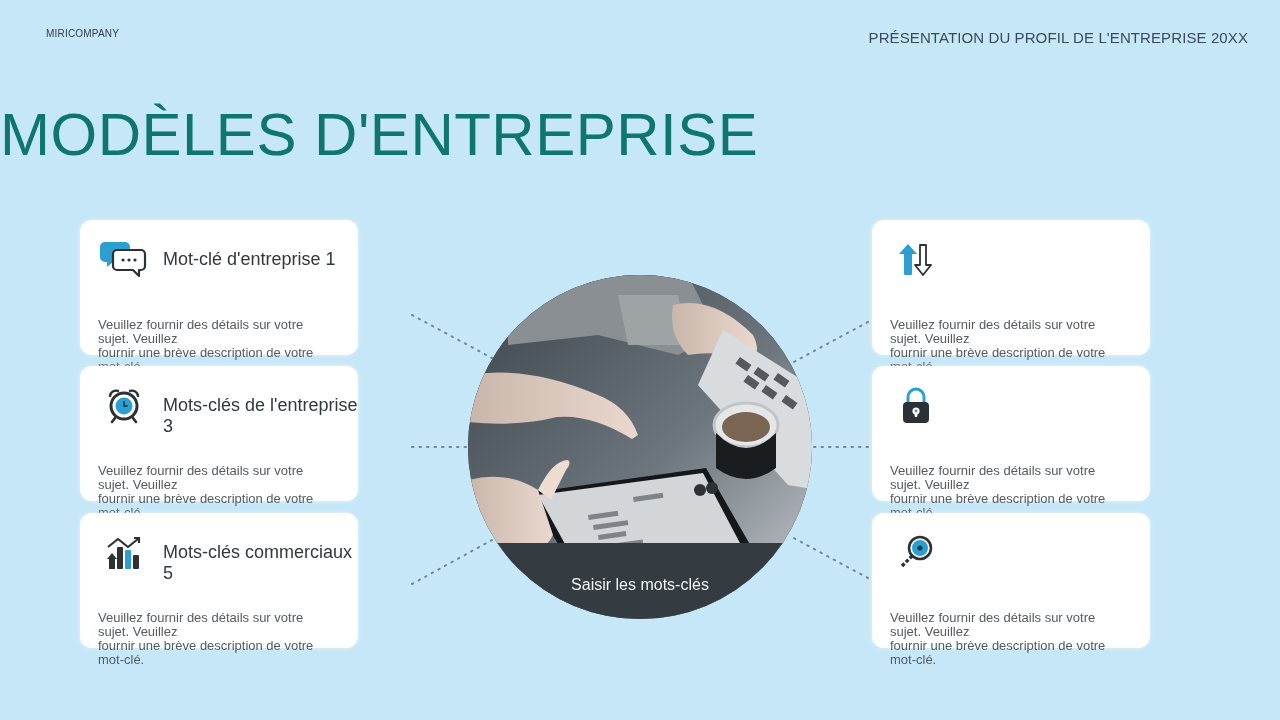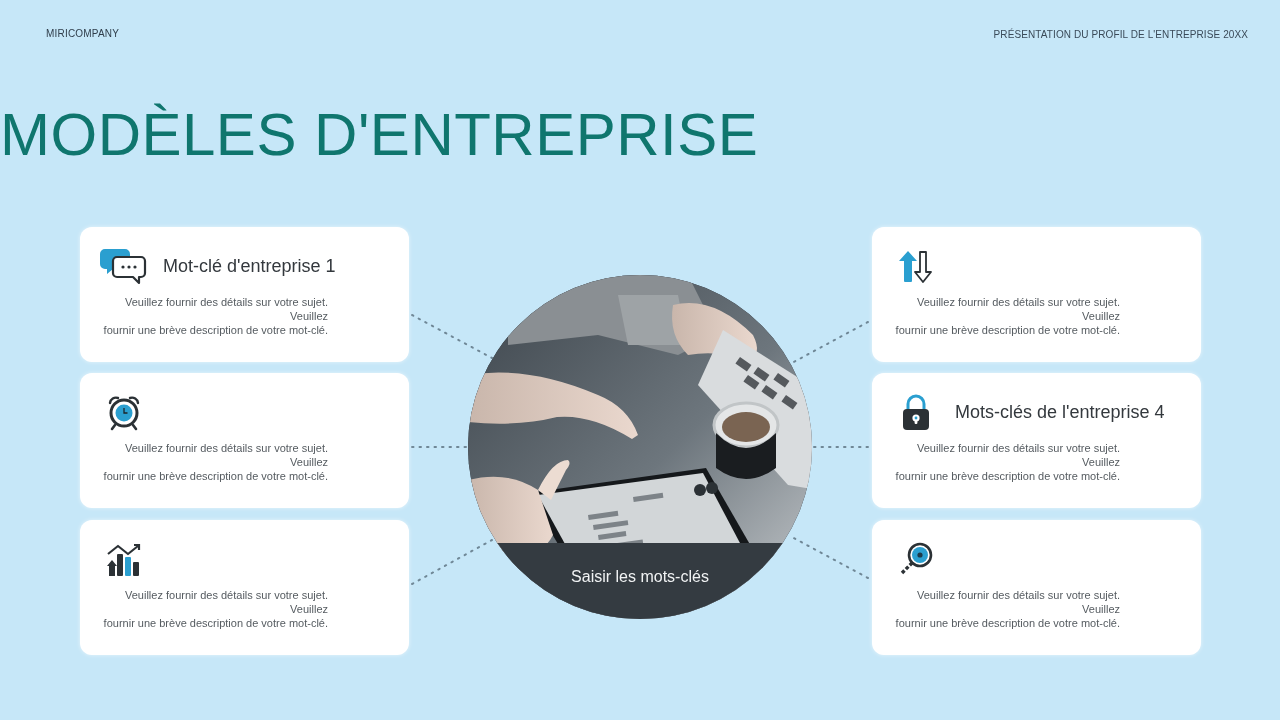--- a/index.html
+++ b/index.html
@@ -9,55 +9,54 @@
       font-family: "Liberation Sans", "DejaVu Sans", sans-serif;
       color: #2e3a42;
       position: relative;
     }
     .brand {
       position: absolute; left: 46px; top: 28px;
       font-size: 10px; letter-spacing: 0.2px; color: #2f3d4a;
     }
     .subtitle {
       position: absolute; right: 32px; top: 29px;
-      font-size: 10px; color: #3a4a58; letter-spacing: 0.1px; text-align: center;
+      font-size: 15px; color: #3a4a58; letter-spacing: 0.1px; text-align: center;
     }
     .page-title {
       position: absolute; left: 0; width: 1280px; top: 100px;
       text-align: left; font-size: 60px; font-weight: normal;
       color: #0f766e; letter-spacing: 0.5px;
     }
     .card {
-      position: absolute; width: 329px; height: 135px;
+      position: absolute; width: 278px; height: 135px;
       background: #ffffff; border-radius: 12px;
       box-shadow: 0 0 4px rgba(255,255,255,0.6);
-      margin-top: 7px;
     }
     .card .icon {
       position: absolute; left: 18px; top: 18px; width: 52px; height: 44px;
       display: flex; align-items: center; justify-content: center;
     }
     .card .card-title {
       position: absolute; left: 83px; top: 29px;
       font-size: 18px; color: #33383d;
     }
     .card .card-desc {
-      position: absolute; left: 18px; top: 68px; width: 230px;
-      font-size: 11px; line-height: 14px; color: #555b60; text-align: right;
+      position: absolute; left: 18px; top: 98px; width: 230px;
+      font-size: 13px; line-height: 14px; color: #555b60;
     }
     .connectors { position: absolute; left: 0; top: 0; width: 1280px; height: 720px; pointer-events: none; }
     .hub {
       position: absolute; left: 468px; top: 275px; width: 344px; height: 344px;
       border-radius: 50%; overflow: hidden; background: #1e2a33;
     }
     .hub-photo { position: absolute; left: 0; top: 0; width: 344px; height: 344px; }
     .hub-caption {
       position: absolute; left: 0; top: 268px; width: 344px; height: 76px;
       background: #343b41; color: #f1f3f4; text-align: center;
-      font-size: 16px; padding-top: 25px;
+      font-size: 16px; padding-top: 33px;
     }
   </style>
 </head>
 <body>
 
 <div class="brand">MIRICOMPANY</div>
 <div class="subtitle">PRÉSENTATION DU PROFIL DE L'ENTREPRISE 20XX</div>
 <h1 class="page-title">MODÈLES D'ENTREPRISE</h1>
 
 <svg class="connectors" viewBox="0 0 1280 720">
@@ -93,37 +92,39 @@
     <svg width="40" height="40" viewBox="0 0 40 40">
       <path d="M6 10 a6 6 0 0 1 8 -5" stroke="#2b3135" stroke-width="2.4" fill="none" stroke-linecap="round"></path>
       <path d="M34 10 a6 6 0 0 0 -8 -5" stroke="#2b3135" stroke-width="2.4" fill="none" stroke-linecap="round"></path>
       <circle cx="20" cy="20" r="13" fill="#fff" stroke="#2b3135" stroke-width="3"></circle>
       <circle cx="20" cy="20" r="8.5" fill="#2a9fd0"></circle>
       <path d="M20 15 v5 h3.5" stroke="#1c2428" stroke-width="1.3" fill="none"></path>
       <line x1="11" y1="32" x2="8" y2="36" stroke="#2b3135" stroke-width="2.6" stroke-linecap="round"></line>
       <line x1="29" y1="32" x2="32" y2="36" stroke="#2b3135" stroke-width="2.6" stroke-linecap="round"></line>
     </svg>
   </span>
+  <div class="card-title">Mots-clés de l'entreprise 3</div>
   <div class="card-desc">
     <div>Veuillez fournir des détails sur votre sujet. Veuillez</div>
     <div>fournir une brève description de votre mot-clé.</div>
   </div>
 </div>
 
 <div class="card" style="left:80px; top:513px;">
   <span class="icon">
     <svg width="40" height="36" viewBox="0 0 40 36">
       <polyline points="4,12 14,4 24,12 34,4" stroke="#2b3135" stroke-width="2.2" fill="none" stroke-linejoin="round"></polyline>
       <path d="M30 3 l5 0 l0 5" stroke="#2b3135" stroke-width="2.2" fill="none"></path>
       <path d="M3 24 l5 -6 l5 6 h-2 v10 h-6 v-10z" fill="#2b3135"></path>
       <rect x="13" y="12" width="6" height="22" rx="1" fill="#2b3135"></rect>
       <rect x="21" y="15" width="6" height="19" rx="1" fill="#2a9fd0"></rect>
       <rect x="29" y="20" width="6" height="14" rx="1" fill="#2b3135"></rect>
     </svg>
   </span>
+  <div class="card-title">Mots-clés commerciaux 5</div>
   <div class="card-desc">
     <div>Veuillez fournir des détails sur votre sujet. Veuillez</div>
     <div>fournir une brève description de votre mot-clé.</div>
   </div>
 </div>
 
 <div class="card" style="left:872px; top:220px;">
   <span class="icon">
     <svg width="40" height="40" viewBox="0 0 40 40">
       <path d="M12 4 l9 10 h-5 v20 a1 1 0 0 1 -1 1 h-6 a1 1 0 0 1 -1 -1 v-20 h-5z" fill="#2a9fd0"></path>
@@ -139,21 +140,20 @@
 <div class="card" style="left:872px; top:366px;">
   <span class="icon">
     <svg width="36" height="40" viewBox="0 0 36 40">
       <path d="M10 17 v-6 a8 8 0 0 1 16 0 v6" stroke="#2a9fd0" stroke-width="3" fill="none"></path>
       <rect x="5" y="16" width="26" height="21" rx="4" fill="#2b3135"></rect>
       <circle cx="18" cy="25" r="3.6" fill="#fff"></circle>
       <rect x="16.6" y="25" width="2.8" height="6" rx="1" fill="#fff"></rect>
       <circle cx="18" cy="25" r="1.4" fill="#2a9fd0"></circle>
     </svg>
   </span>
-  <div class="card-title">Mots-clés de l'entreprise 4</div>
   <div class="card-desc">
     <div>Veuillez fournir des détails sur votre sujet. Veuillez</div>
     <div>fournir une brève description de votre mot-clé.</div>
   </div>
 </div>
 
 <div class="card" style="left:872px; top:513px;">
   <span class="icon">
     <svg width="40" height="38" viewBox="0 0 40 38">
       <line x1="6" y1="32" x2="16" y2="22" stroke="#2b3135" stroke-width="3.4" stroke-dasharray="3.5 2"></line>

